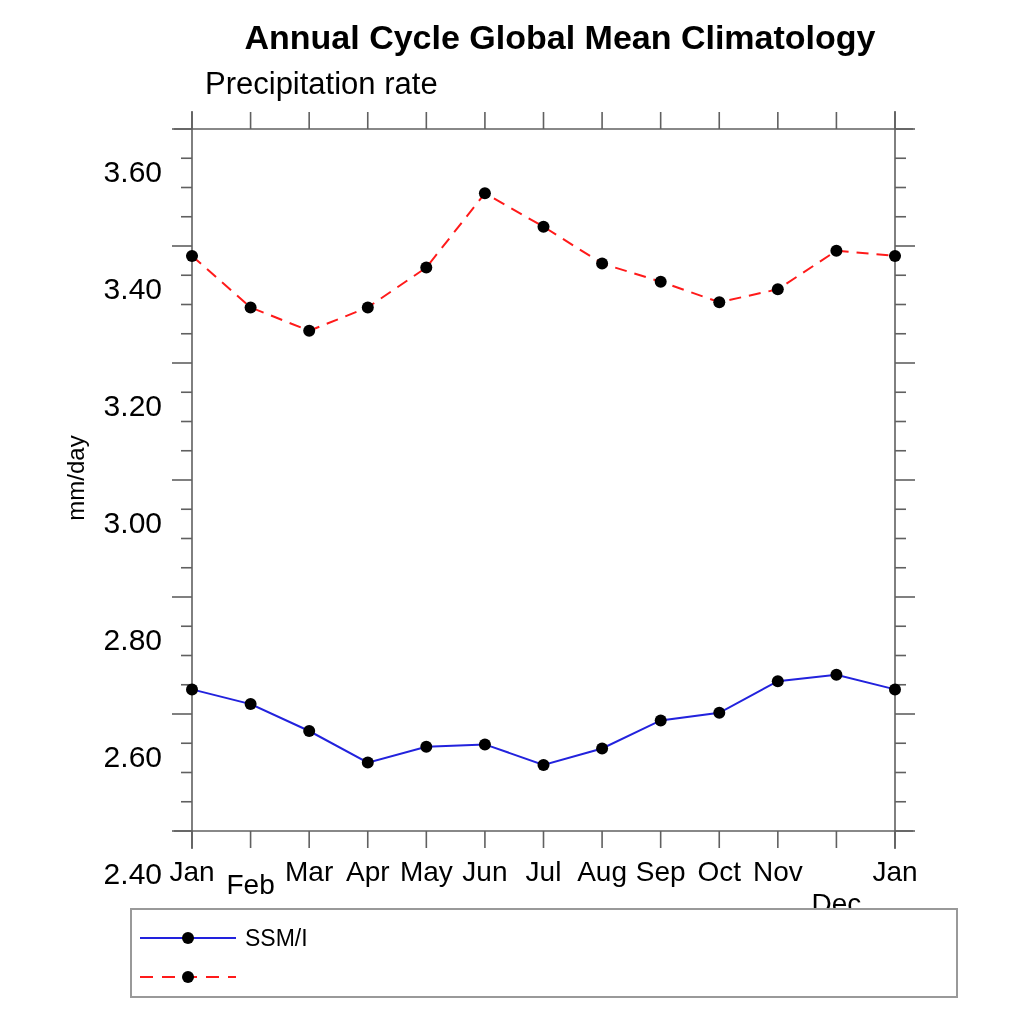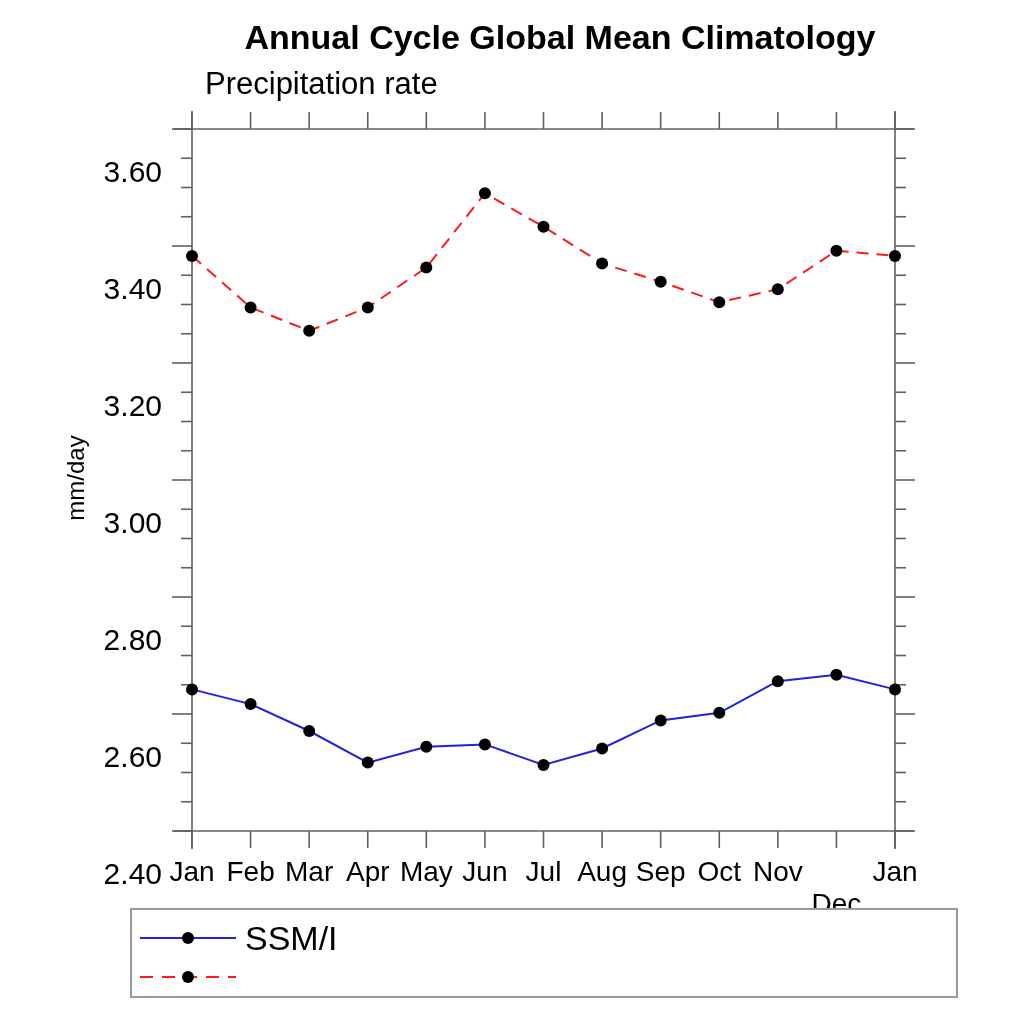--- a/index.html
+++ b/index.html
@@ -27,21 +27,21 @@
     position:absolute;width:90px;text-align:center;top:856px;
     font-size:28px;line-height:32px;
   }
   .legend{
     position:absolute;left:130px;top:908px;width:828px;height:90px;
     border:2px solid #999;box-sizing:border-box;background:#fff;
   }
   .legend-row{
     position:absolute;left:4px;height:36px;display:flex;align-items:center;
   }
-  .legend-row .label{font-size:34px;white-space:nowrap;margin-left:5px;}
+  .legend-row .label{font-size:23px;white-space:nowrap;margin-left:5px;}
   .legend-row svg{display:block;}
 </style>
 </head>
 <body>
 
 <div class="canvas">
 
   <div class="title">Annual Cycle Global Mean Climatology</div>
   <div class="subtitle">Precipitation rate</div>
   <div class="ylabel">mm/day</div>
@@ -167,21 +167,21 @@
       <div class="ytick-label" style="top: 814px;">2.40</div>
       <div class="ytick-label" style="top: 697px;">2.60</div>
       <div class="ytick-label" style="top: 580px;">2.80</div>
       <div class="ytick-label" style="top: 463px;">3.00</div>
       <div class="ytick-label" style="top: 346px;">3.20</div>
       <div class="ytick-label" style="top: 229px;">3.40</div>
       <div class="ytick-label" style="top: 112px;">3.60</div>
     </div>
   <div id="xtick-labels">
       <div class="xtick-label" style="left: 147px;">Jan</div>
-      <div class="xtick-label" style="left: 205.583px;">Feb</div>
+      <div class="xtick-label" style="left: 205.583px; margin-top: 13px;">Feb</div>
       <div class="xtick-label" style="left: 264.167px;">Mar</div>
       <div class="xtick-label" style="left: 322.75px;">Apr</div>
       <div class="xtick-label" style="left: 381.333px;">May</div>
       <div class="xtick-label" style="left: 439.917px;">Jun</div>
       <div class="xtick-label" style="left: 498.5px;">Jul</div>
       <div class="xtick-label" style="left: 557.083px;">Aug</div>
       <div class="xtick-label" style="left: 615.667px;">Sep</div>
       <div class="xtick-label" style="left: 674.25px;">Oct</div>
       <div class="xtick-label" style="left: 732.833px;">Nov</div>
       <div class="xtick-label" style="left: 791.417px; margin-top: 32px;">Dec</div>

